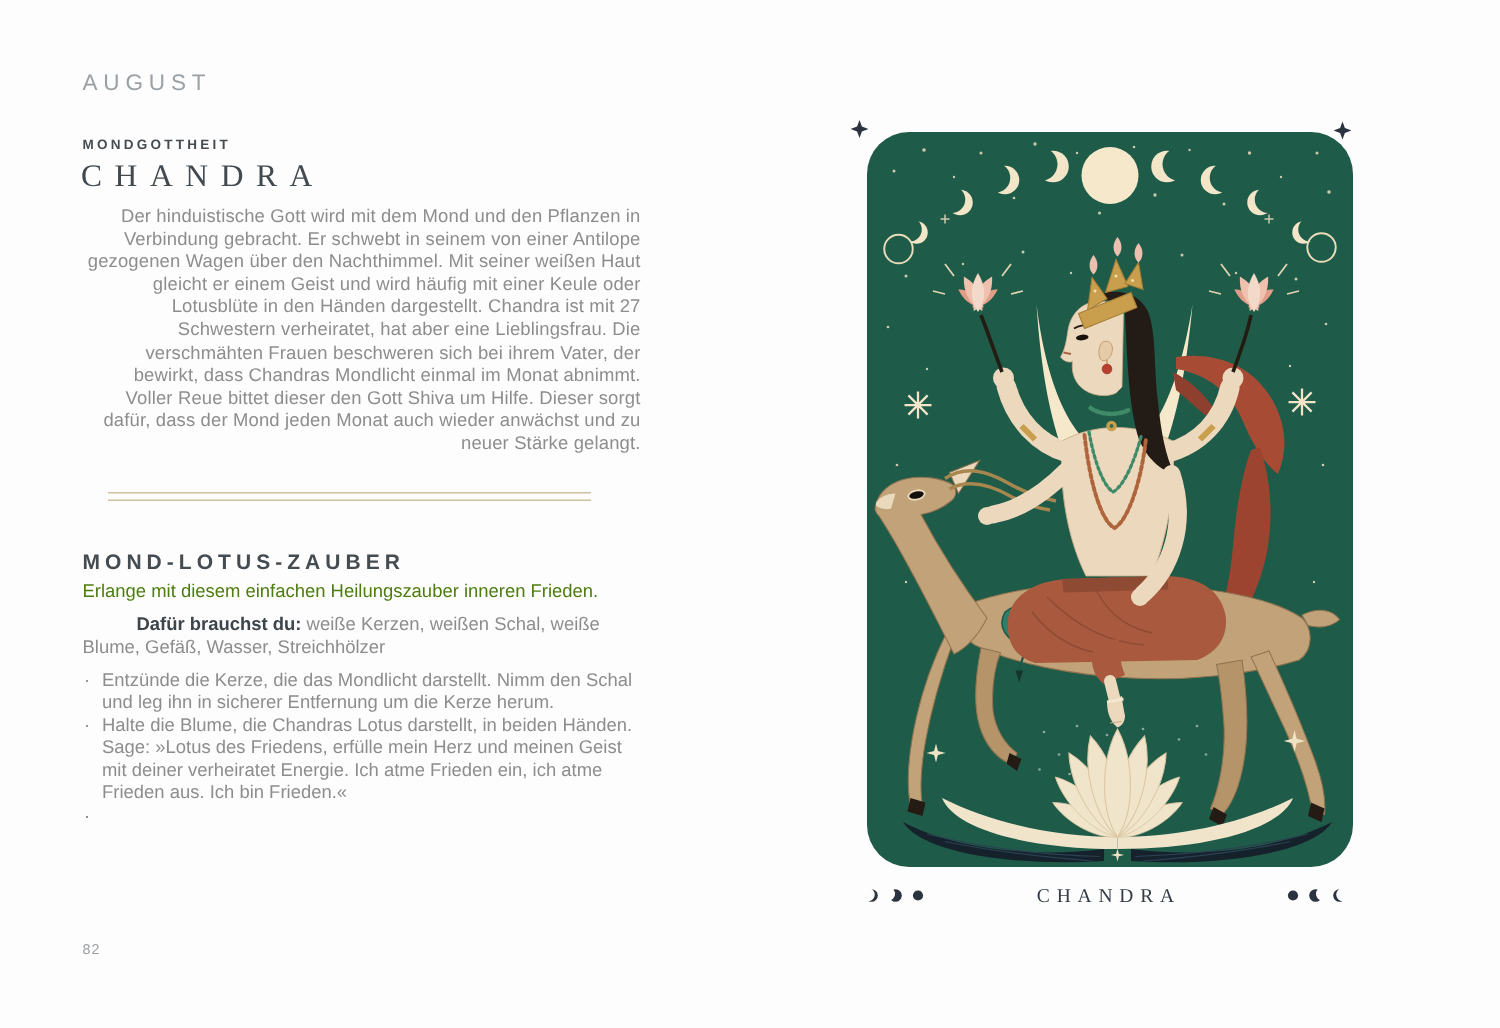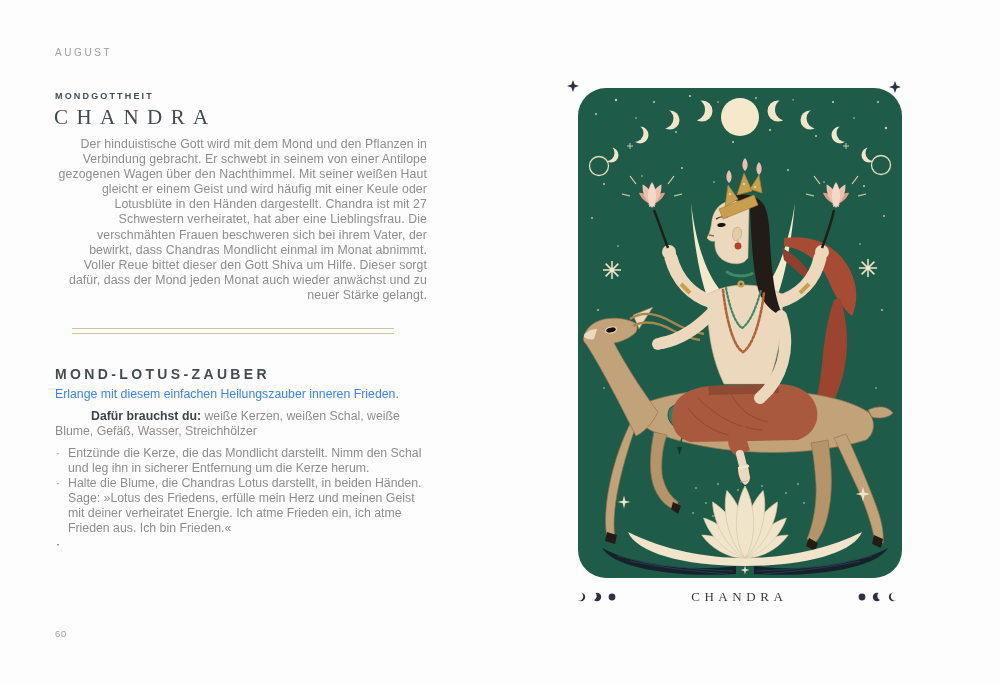--- a/index.html
+++ b/index.html
@@ -3,34 +3,34 @@
 <meta charset="utf-8">
 <style>
   html,body{margin:0;padding:0;}
   body{
     width:1000px;height:685px;position:relative;
     background:#fdfdfd;overflow:hidden;
     font-family:"Liberation Sans","DejaVu Sans",sans-serif;
   }
   .abs{position:absolute;}
   
-  .running-head{left:55px;top:47px;font-size:10px;letter-spacing:.26em;color:#9aa0a4;}
+  .running-head{left:55px;top:47px;font-size:15px;letter-spacing:.26em;color:#9aa0a4;}
   .kicker{left:55px;top:91px;font-size:9px;letter-spacing:.24em;color:#454c51;font-weight:bold;}
   .title{
     left:54px;top:105px;margin:0;font-weight:normal;
     font-family:"Liberation Serif","DejaVu Serif",serif;
     font-size:21px;letter-spacing:.40em;color:#424a50;
   }
   .intro{left:55px;top:137px;width:372px;margin:0;
     font-size:12.3px;line-height:15.1px;color:#8d8d8d;letter-spacing:.1px;hyphens:auto;text-align:right;}
   .divider{left:72px;top:328px;width:322px;height:4px;
     border-top:1px solid #cdc49e;border-bottom:1px solid #cdc49e;}
   .kicker2{left:55px;top:366px;font-size:14px;letter-spacing:.24em;color:#454c51;font-weight:bold;}
   .lead{left:55px;top:387px;width:372px;margin:0;
-    font-size:12.3px;line-height:15.1px;color:#3b82f6;}
+    font-size:12.3px;line-height:15.1px;color:#4d7c0f;}
   .req{left:55px;top:409px;width:376px;margin:0;
     font-size:12.3px;line-height:15.1px;color:#8d8d8d;}
   .req b{color:#3e454a;padding-left:36px;}
   .steps{left:55px;top:446px;width:374px;margin:0;padding:0;list-style:none;
     font-size:12.3px;line-height:15.1px;color:#8d8d8d;}
   .steps li{position:relative;padding-left:13px;}
   .steps .marker{position:absolute;left:1px;top:0;}
   .page-number{left:55px;top:628px;font-size:9.5px;color:#9aa0a4;letter-spacing:.08em;}
   
   .card-svg{left:578px;top:88px;}
@@ -57,21 +57,21 @@
 <div class="abs kicker2">MOND-LOTUS-ZAUBER</div>
 <p class="abs lead">Erlange mit diesem einfachen Heilungszauber inneren Frieden.</p>
 <p class="abs req"><b>Dafür brauchst du:</b><span> weiße Kerzen, weißen Schal, weiße Blume, Gefäß, Wasser, Streichhölzer</span></p>
 <ul class="abs steps">
   <li><span class="marker">·</span><span>Entzünde die Kerze, die das Mondlicht darstellt. Nimm den Schal und leg ihn in sicherer Entfernung um die Kerze herum.</span></li>
   <li><span class="marker">·</span><span>Halte die Blume, die Chandras Lotus darstellt, in beiden Händen. Sage: »Lotus des Friedens, erfülle mein Herz und meinen Geist mit deiner verheiratet Energie. Ich atme Frieden ein, ich atme Frieden aus. Ich bin Frieden.«</span></li>
   <li><span class="marker">·</span></li>
   <li><span class="marker">·</span></li>
   <li><span class="marker">·</span></li>
 </ul>
-<div class="abs page-number">60</div>
+<div class="abs page-number">82</div>
 
 <svg class="abs corner-star corner-star-left" viewBox="0 0 12 12">
     <path d="M6,0 L7.6,4.4 L12,6 L7.6,7.6 L6,12 L4.4,7.6 L0,6 L4.4,4.4 Z" fill="#2b3340"></path>
   </svg>
 <svg class="abs corner-star corner-star-right" viewBox="0 0 12 12">
     <path d="M6,0 L7.6,4.4 L12,6 L7.6,7.6 L6,12 L4.4,7.6 L0,6 L4.4,4.4 Z" fill="#2b3340"></path>
   </svg>
 
 <svg class="abs card-svg" width="324" height="490" viewBox="0 0 324 490">
   <rect x="0" y="0" width="324" height="490" rx="28" fill="#1f5b49"></rect>

